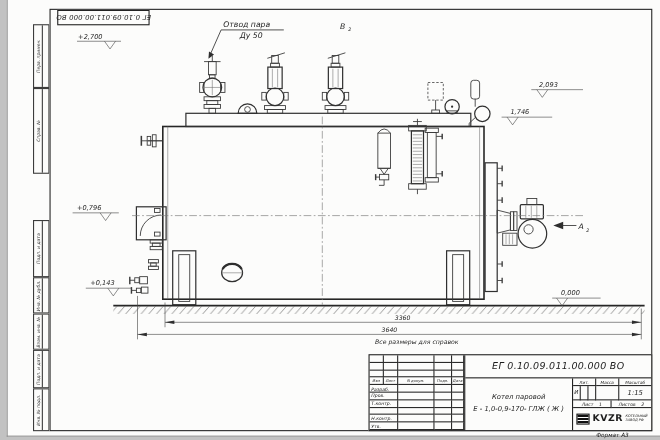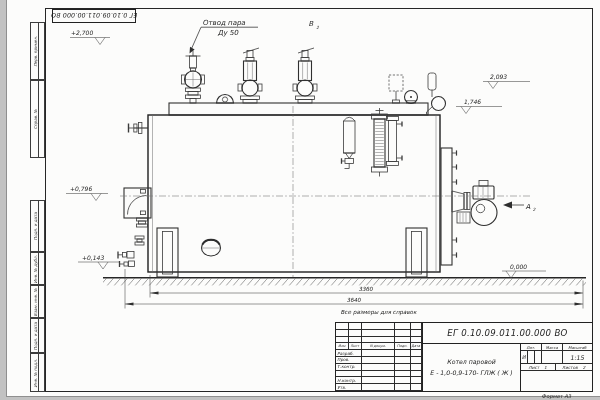--- a/index.html
+++ b/index.html
@@ -435,19 +435,27 @@
           <div class="mrow ms">
             <i class="sh" style="width:35px">
                 <u>Лист</u>
                 <u>1</u>
               </i>
             <i class="last sh">
                 <u>Листов</u>
                 <u>2</u>
               </i>
           </div>
+          <div class="tb-brand">
+            <span class="logo"></span>
+            <b>KVZR</b>
+            <span class="bt">
+              <em>КОТЕЛЬНЫЙ</em>
+              <em>ЗАВОД РФ</em>
+            </span>
+          </div>
         </div>
       </div>
     </div>
   </div>
 
   <div class="format">Формат А3</div>
 </div>
 
 </body></html>

